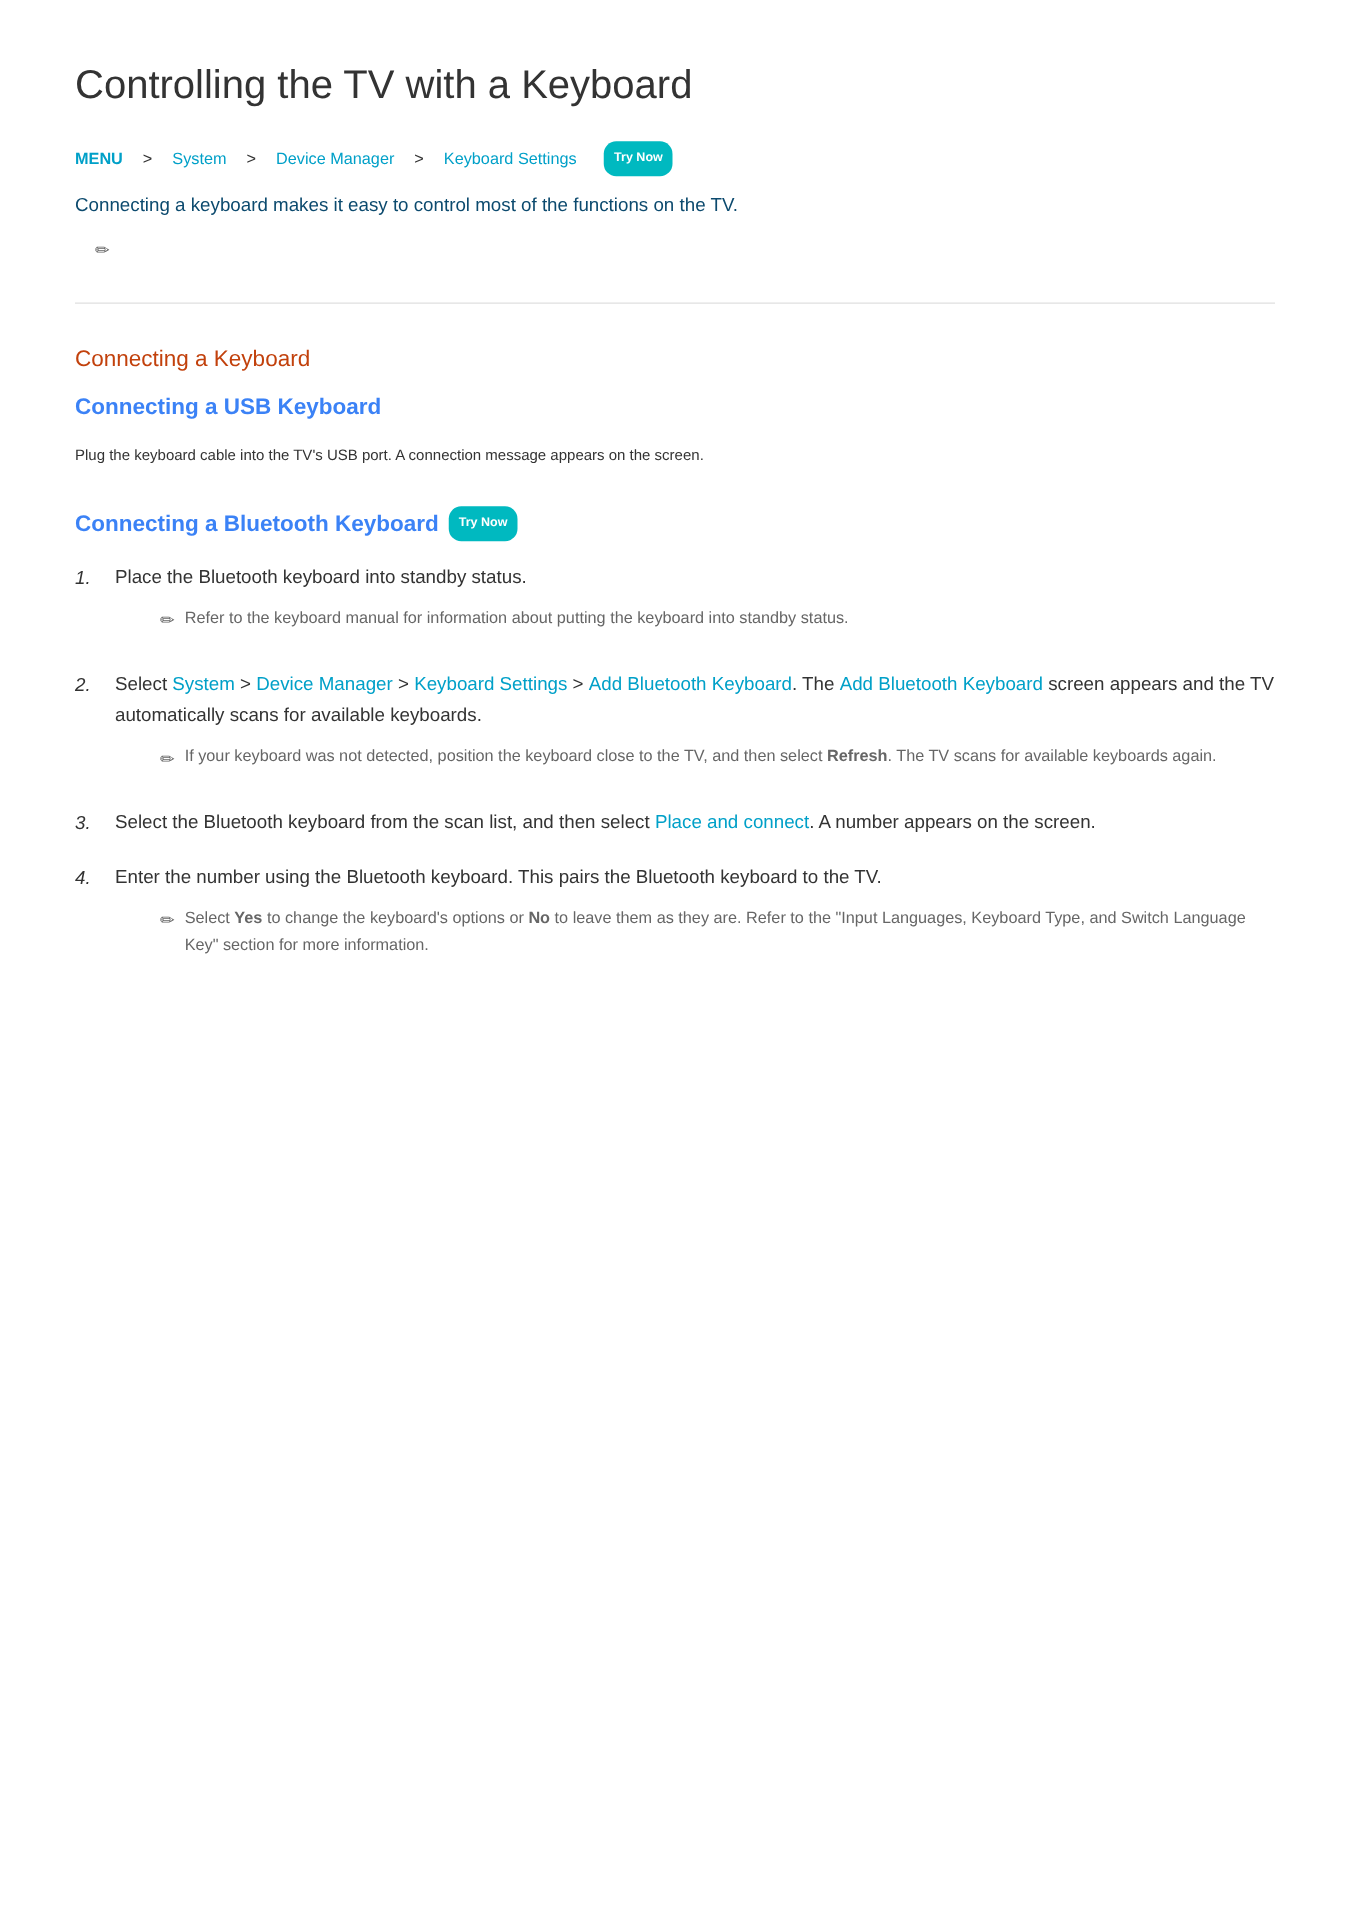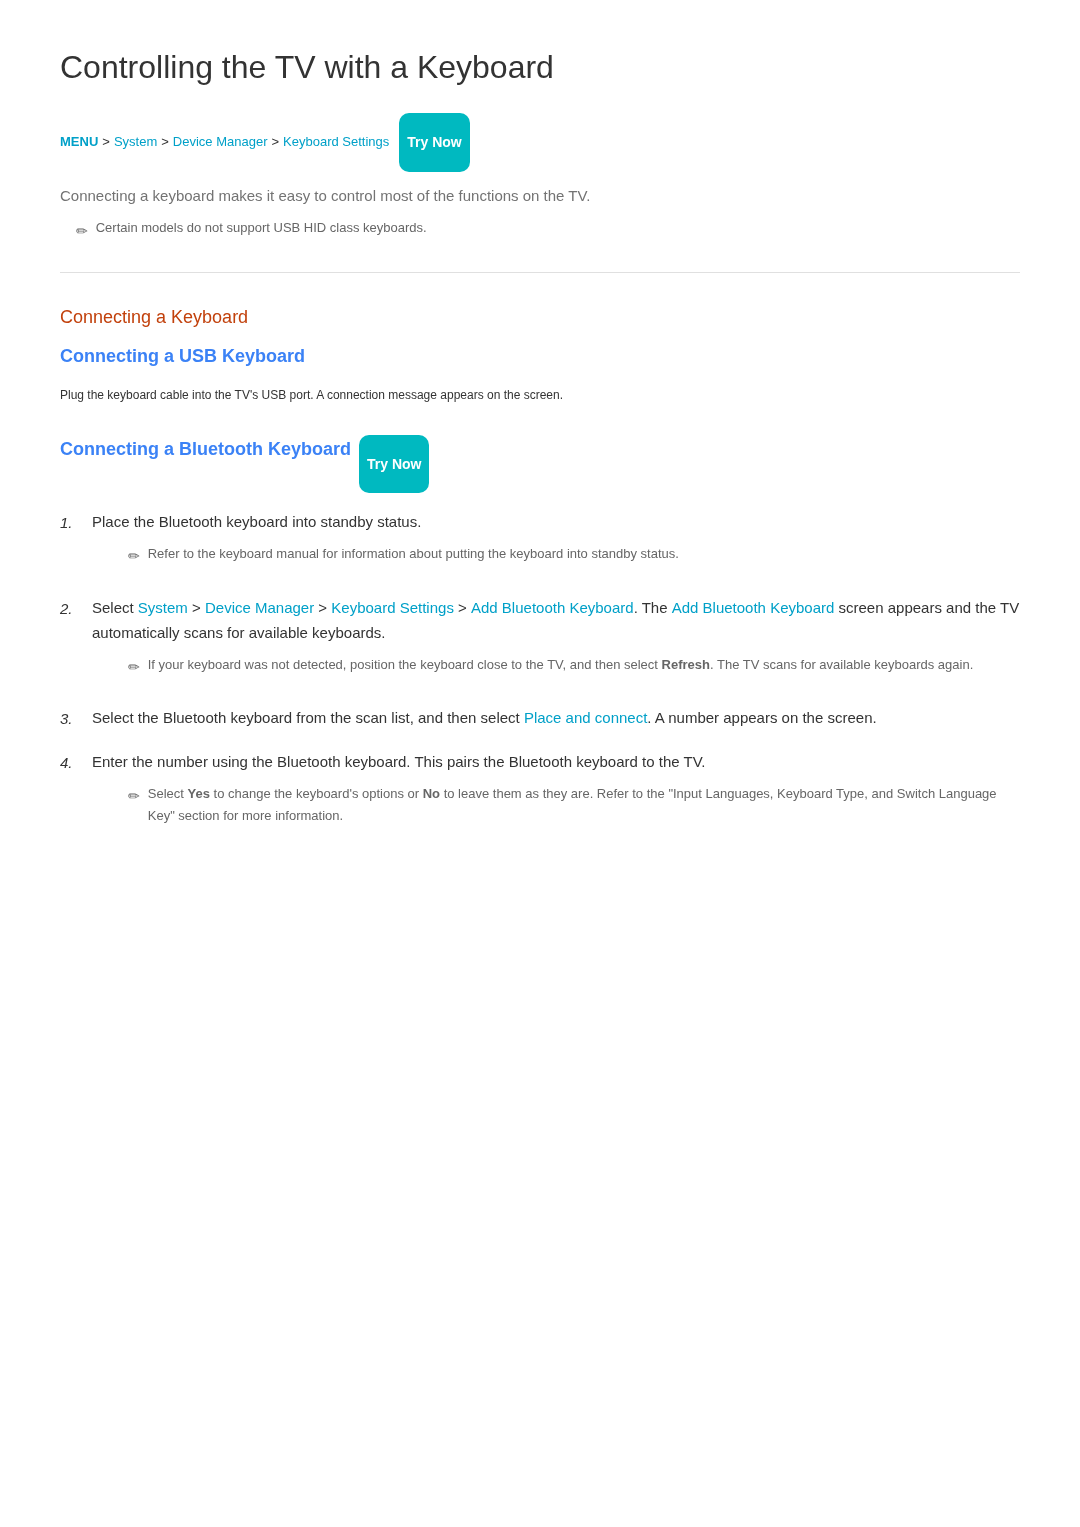--- a/index.html
+++ b/index.html
@@ -22,21 +22,21 @@
       font-size: 32px;
       font-weight: 300;
       color: #333333;
       margin-bottom: 20px;
       margin-top: 2px;
     }
 
     .breadcrumb {
       display: flex;
       align-items: center;
-      gap: 4px;
+      gap: 16px;
       font-size: 14px;
       margin-bottom: 12px;
       flex-wrap: wrap;
     }
 
     .breadcrumb-menu {
       color: #00a0c8;
       font-weight: 600;
       text-transform: uppercase;
       font-size: 13px;
@@ -50,31 +50,31 @@
     .breadcrumb-link {
       color: #00a0c8;
       font-size: 13px;
       font-weight: 500;
     }
 
     .try-now-badge {
       display: inline-block;
       background-color: #00b9c0;
       color: white;
-      font-size: 14px;
+      font-size: 10px;
       font-weight: 600;
-      padding: 18px 8px;
+      padding: 6px 8px;
       border-radius: 10px;
       margin-left: 6px;
       vertical-align: middle;
     }
 
     .intro-text {
       font-size: 15px;
-      color: #737373;
+      color: #0c4a6e;
       margin-bottom: 10px;
     }
 
     .note-item {
       display: flex;
       align-items: flex-start;
       gap: 8px;
       margin: 6px 0 6px 16px;
     }
 
@@ -180,21 +180,20 @@
   <span class="breadcrumb-link">Device Manager</span>
   <span class="breadcrumb-separator">&gt;</span>
   <span class="breadcrumb-link">Keyboard Settings</span>
   <span class="try-now-badge">Try Now</span>
 </div>
 
 <p class="intro-text">Connecting a keyboard makes it easy to control most of the functions on the TV.</p>
 
 <div class="note-item">
   <span class="note-icon">✏</span>
-  <span class="note-text">Certain models do not support USB HID class keyboards.</span>
 </div>
 
 <hr class="section-divider">
 
 <h2 class="section-title">Connecting a Keyboard</h2>
 
 <div class="subsection-block">
   <h3 class="subsection-title">Connecting a USB Keyboard</h3>
   <p class="body-text">Plug the keyboard cable into the TV's USB port. A connection message appears on the screen.</p>
 </div>

